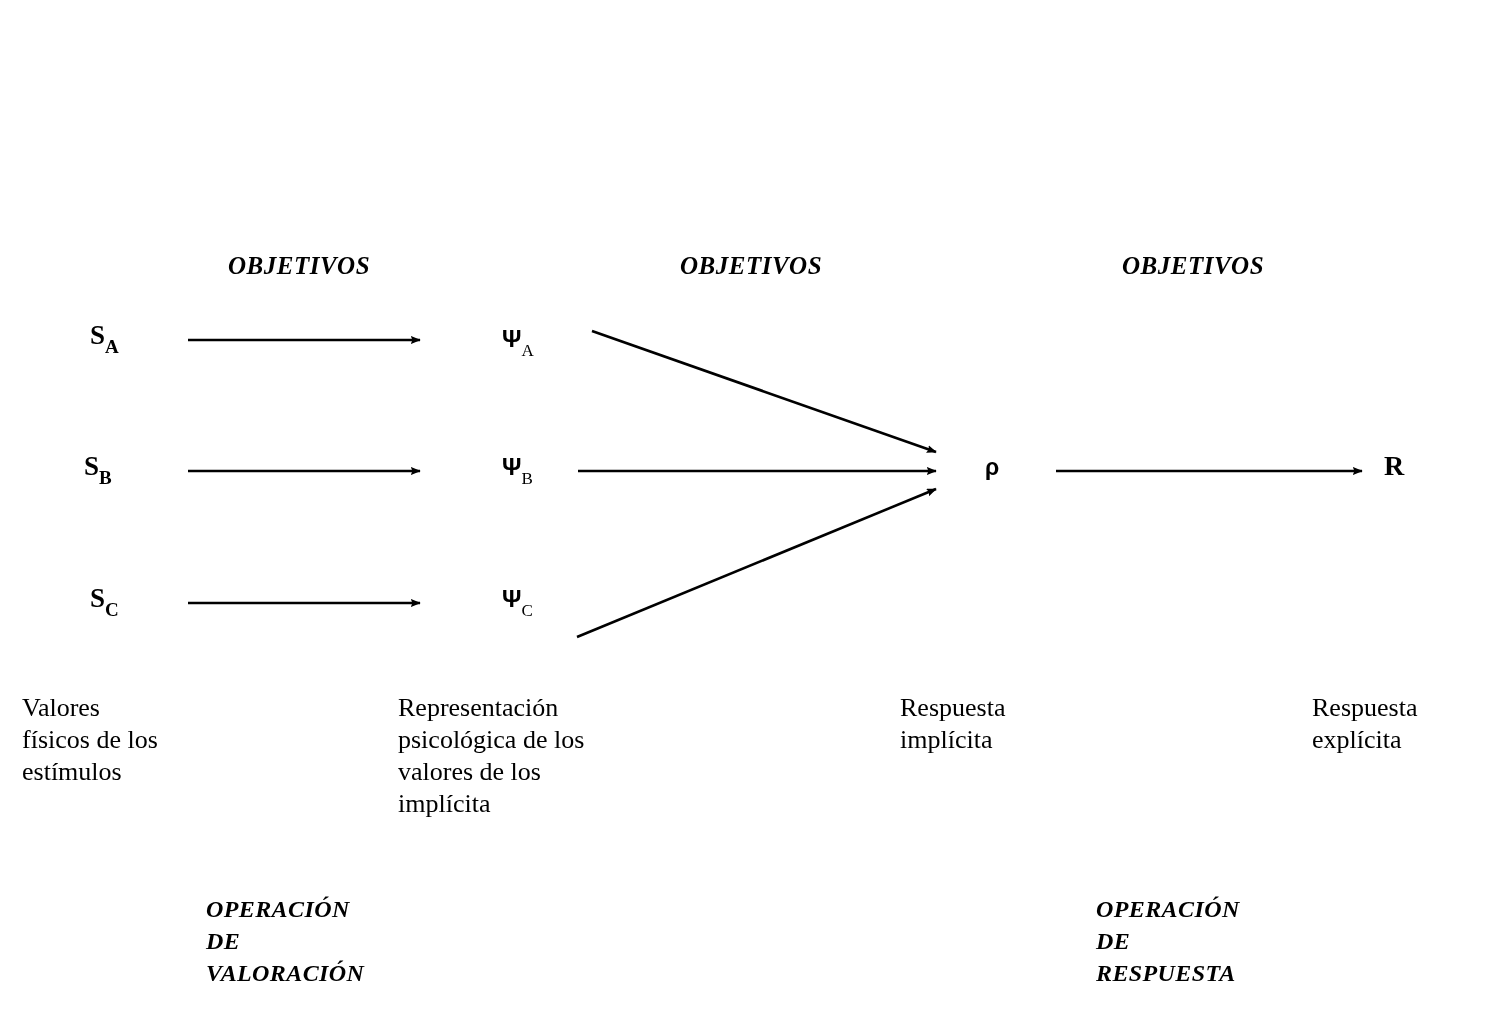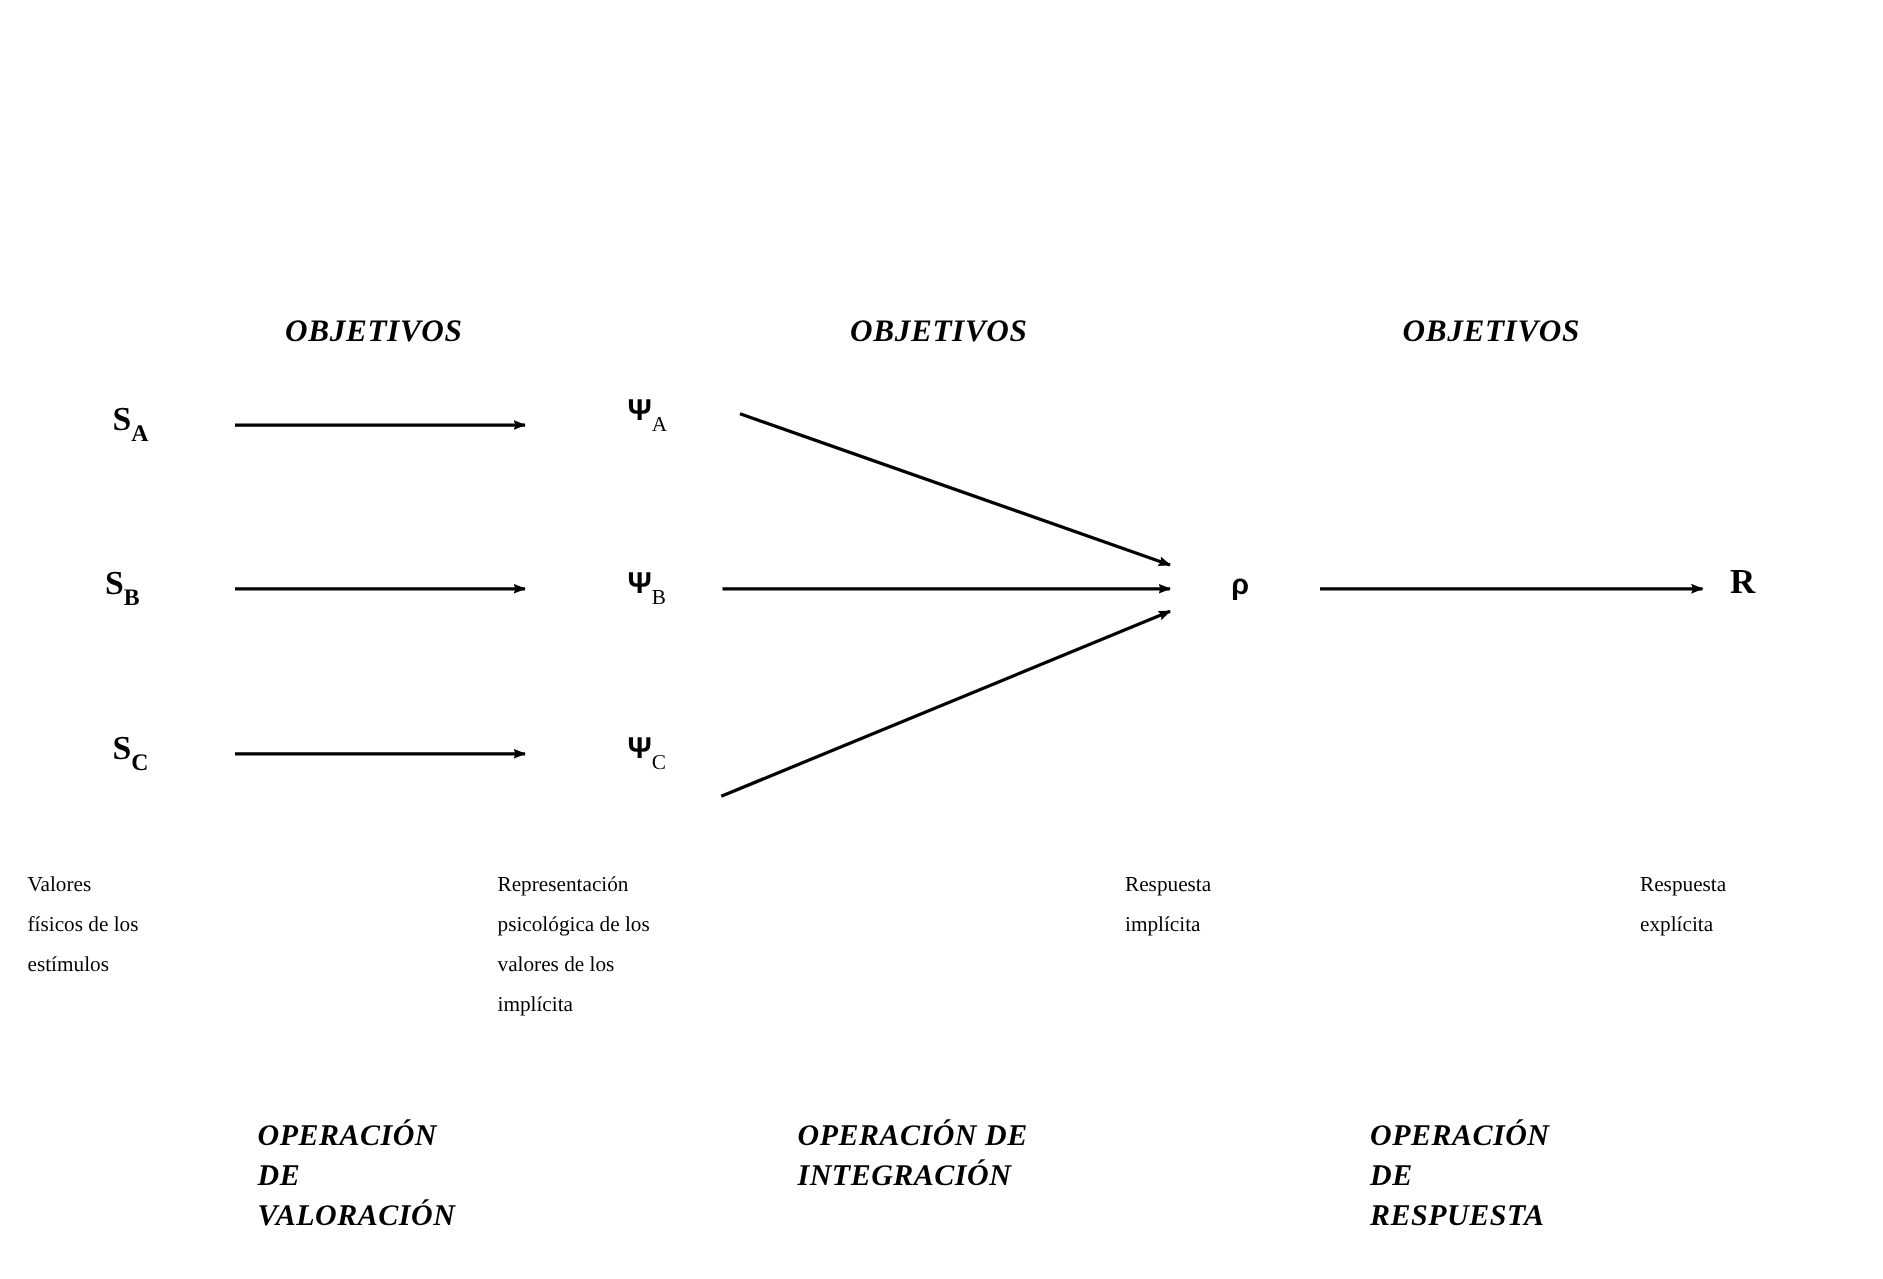--- a/index.html
+++ b/index.html
@@ -78,21 +78,21 @@
     font-weight: bold;
     font-size: 28px;
     line-height: 1;
     white-space: nowrap;
   }
 
   
   .caption {
     font-family: "Liberation Serif", "DejaVu Serif", serif;
     font-weight: normal;
-    font-size: 17px;
+    font-size: 26px;
     line-height: 32px;
     white-space: pre-line;
   }
 
   
   .operation {
     font-family: Liberation Serif, serif;
     font-weight: bold;
     font-style: italic;
     font-size: 24px;
@@ -139,21 +139,21 @@
   <div class="abs sym-s" style="left:90px; top:322px;">
     <span>S</span><span class="sub">A</span>
   </div>
   <div class="abs sym-s" style="left:84px; top:453px;">
     <span>S</span><span class="sub">B</span>
   </div>
   <div class="abs sym-s" style="left:90px; top:585px;">
     <span>S</span><span class="sub">C</span>
   </div>
 
-  <div class="abs sym-psi" style="left:502px; top:317px;">
+  <div class="abs sym-psi" style="left:502px; top:327px;">
     <span>Ψ</span><span class="sub">A</span>
   </div>
   <div class="abs sym-psi" style="left:502px; top:455px;">
     <span>Ψ</span><span class="sub">B</span>
   </div>
   <div class="abs sym-psi" style="left:502px; top:587px;">
     <span>Ψ</span><span class="sub">C</span>
   </div>
 
   <div class="abs sym-rho" style="left:985px; top:456px;">ρ</div>
@@ -168,19 +168,17 @@
 valores de los
 implícita</div>
   <div class="abs caption" style="left:900px; top:692px;">Respuesta
 implícita</div>
   <div class="abs caption" style="left:1312px; top:692px;">Respuesta
 explícita</div>
 
   <div class="abs operation" style="left:206px; top:893px;">OPERACIÓN
 DE
 VALORACIÓN</div>
-  <div class="abs operation" style="left:638px; top:893px;">OPERACIÓN DE
-INTEGRACIÓN</div>
   <div class="abs operation" style="left:1096px; top:893px;">OPERACIÓN
 DE
 RESPUESTA</div>
 
 </div>
 
 </body></html>

